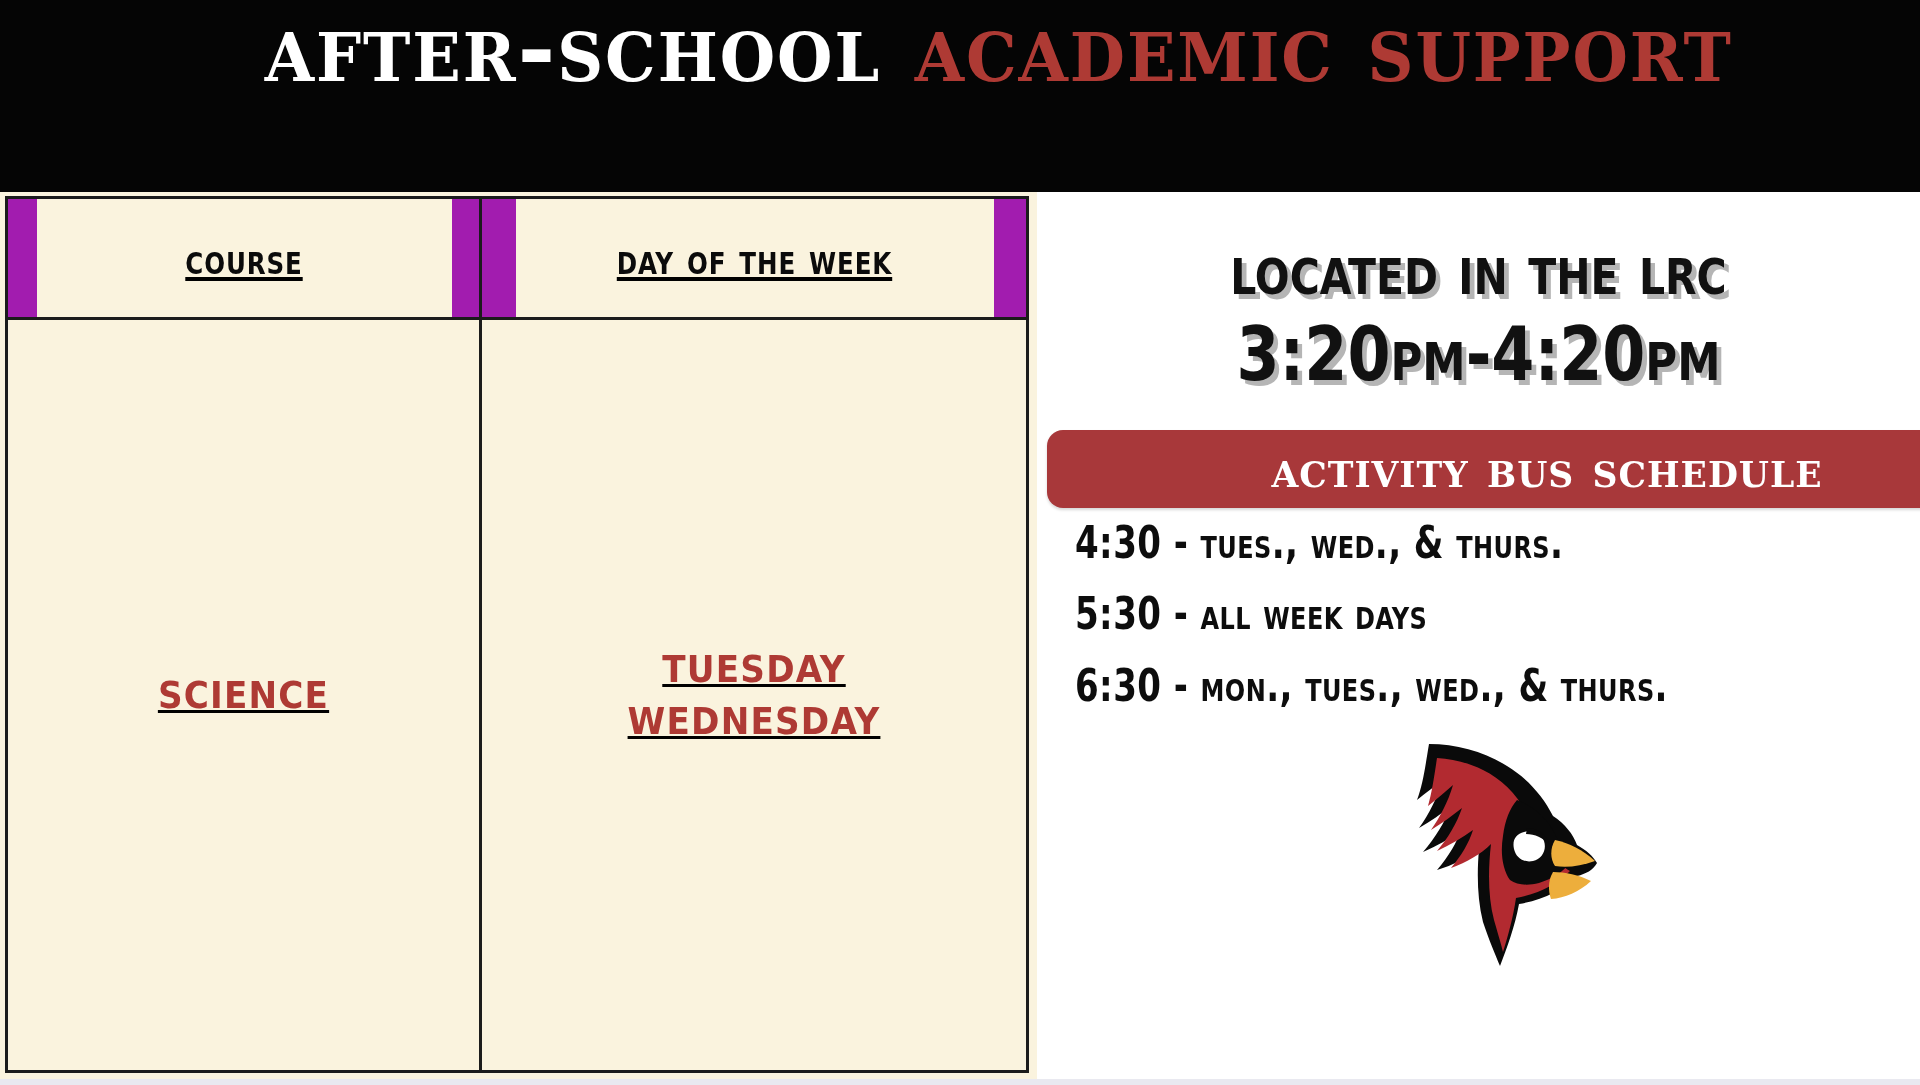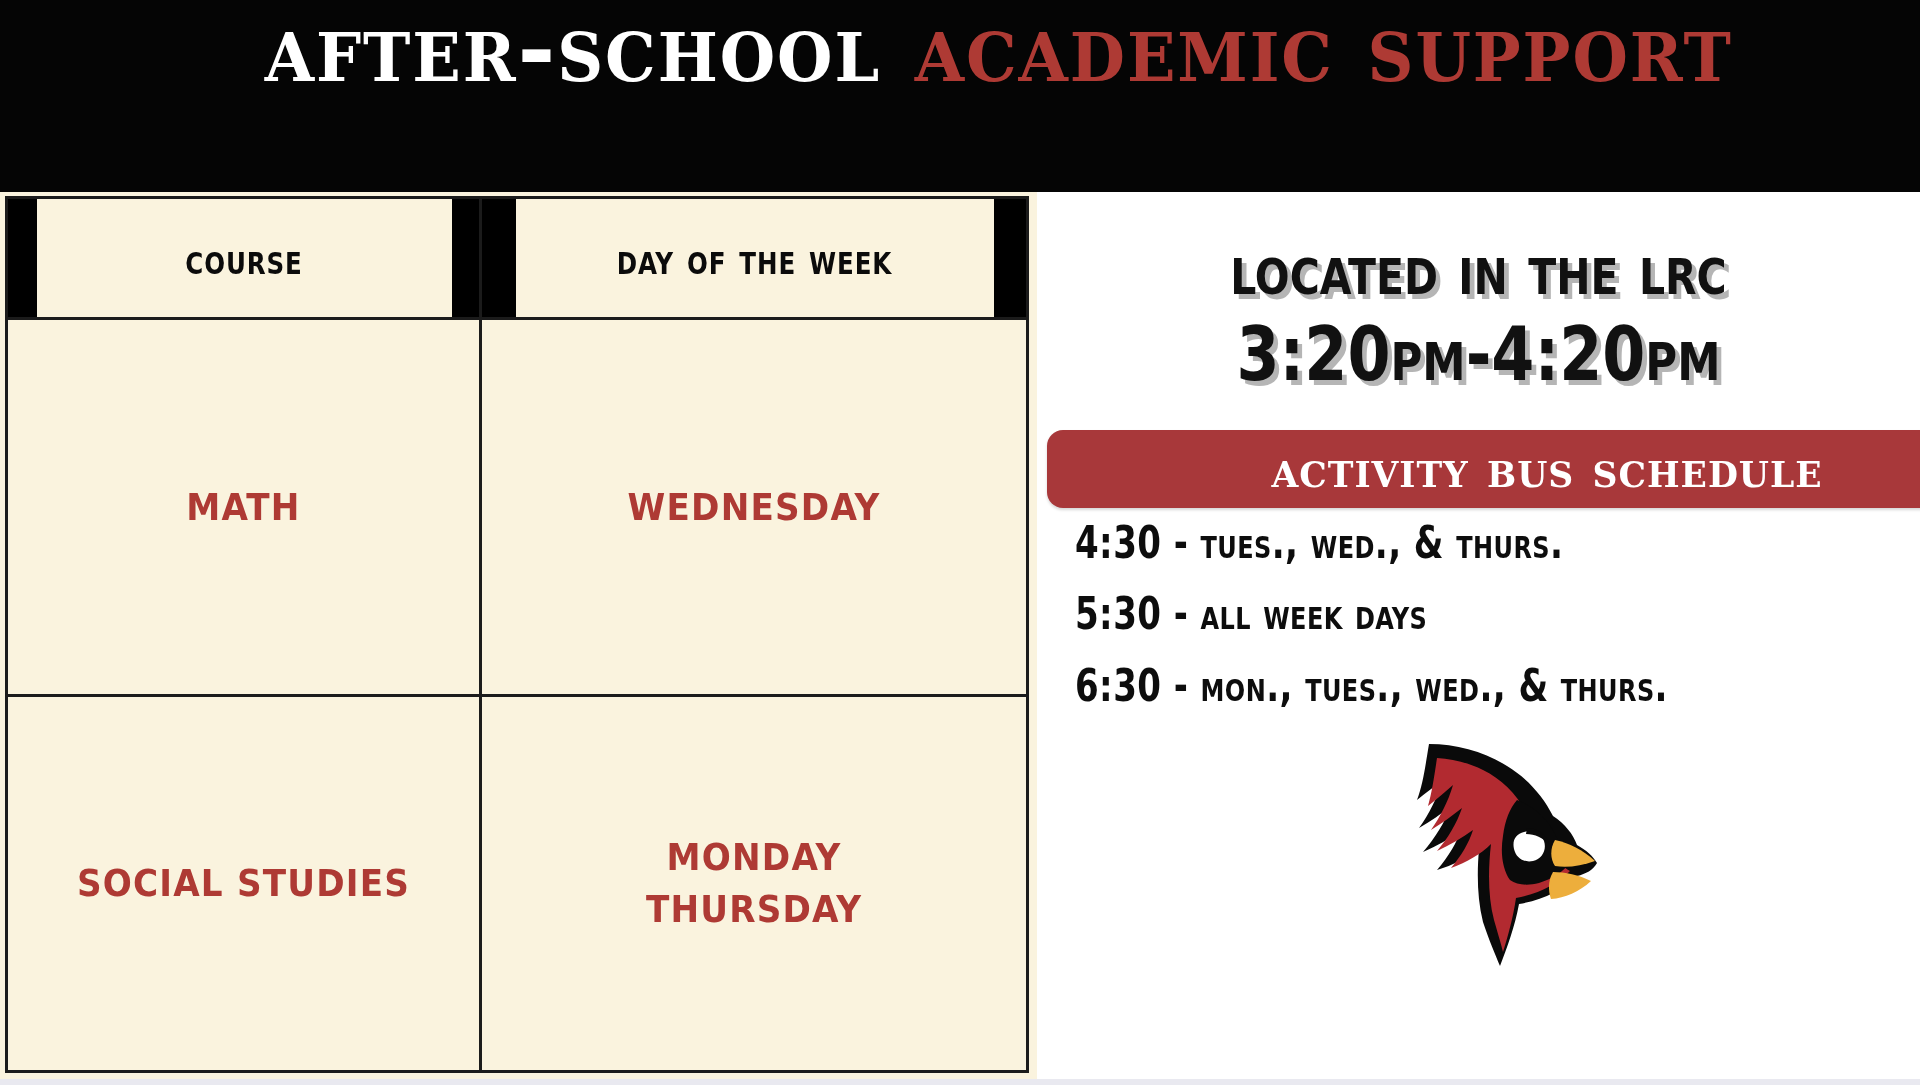--- a/index.html
+++ b/index.html
@@ -62,21 +62,22 @@
 
   
   .schedule-table {
     position: absolute;
     left: 5px;
     top: 196px;
     width: 1021px;
     height: 877px;
     border-collapse: collapse;
     table-layout: fixed;
-    background: #000000;
+    background: #a21caf;
+    text-decoration: underline;
   }
   .schedule-table td,
   .schedule-table th {
     border: 3px solid #1b1b1b;
     background: #FAF3DE;
     text-align: center;
     vertical-align: middle;
     padding: 0;
   }
   .col-course { width: 474px; }
@@ -230,26 +231,22 @@
       <col class="col-day">
     </colgroup>
     <thead>
       <tr>
         <th>Course</th>
         <th>Day of the Week</th>
       </tr>
     </thead>
     <tbody>
       <tr>
-        <td><span class="cell-inner">MATH</span></td>
-        <td><span class="cell-inner"><span class="day-line">WEDNESDAY</span></span></td>
-      </tr>
-      <tr>
-        <td><span class="cell-inner">SOCIAL STUDIES</span></td>
-        <td><span class="cell-inner"><span class="day-line">MONDAY</span><span class="day-line">THURSDAY</span></span></td>
+        <td><span class="cell-inner">SCIENCE</span></td>
+        <td><span class="cell-inner"><span class="day-line">TUESDAY</span><span class="day-line">WEDNESDAY</span></span></td>
       </tr>
     </tbody>
   </table>
 
   <div class="right-panel">
 
     <div class="locate-block">
       <span class="locate-line locate-line-1">Located in the LRC</span>
       <span class="locate-line locate-line-2">3:20pm-4:20pm</span>
     </div>

